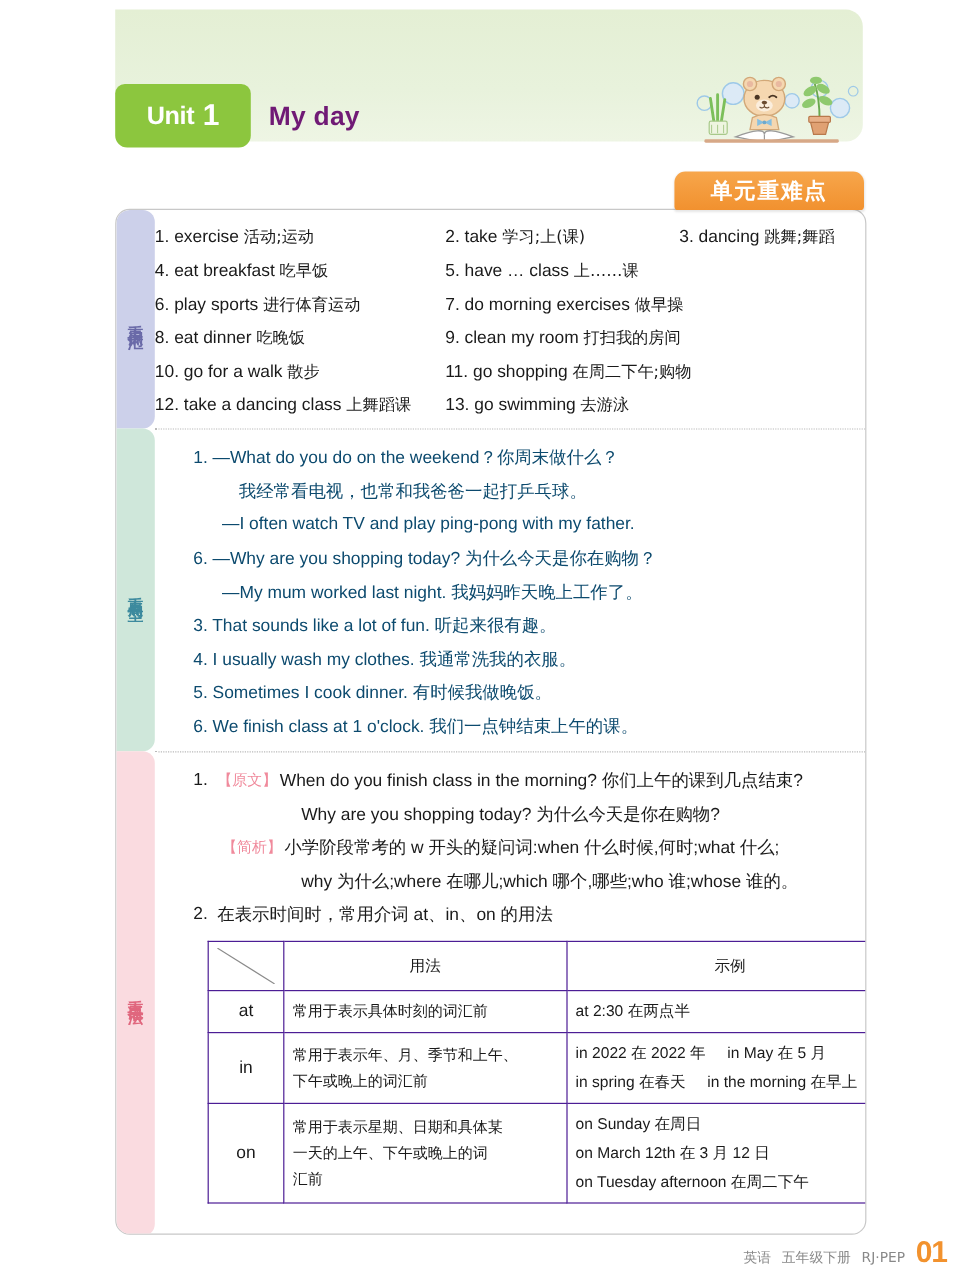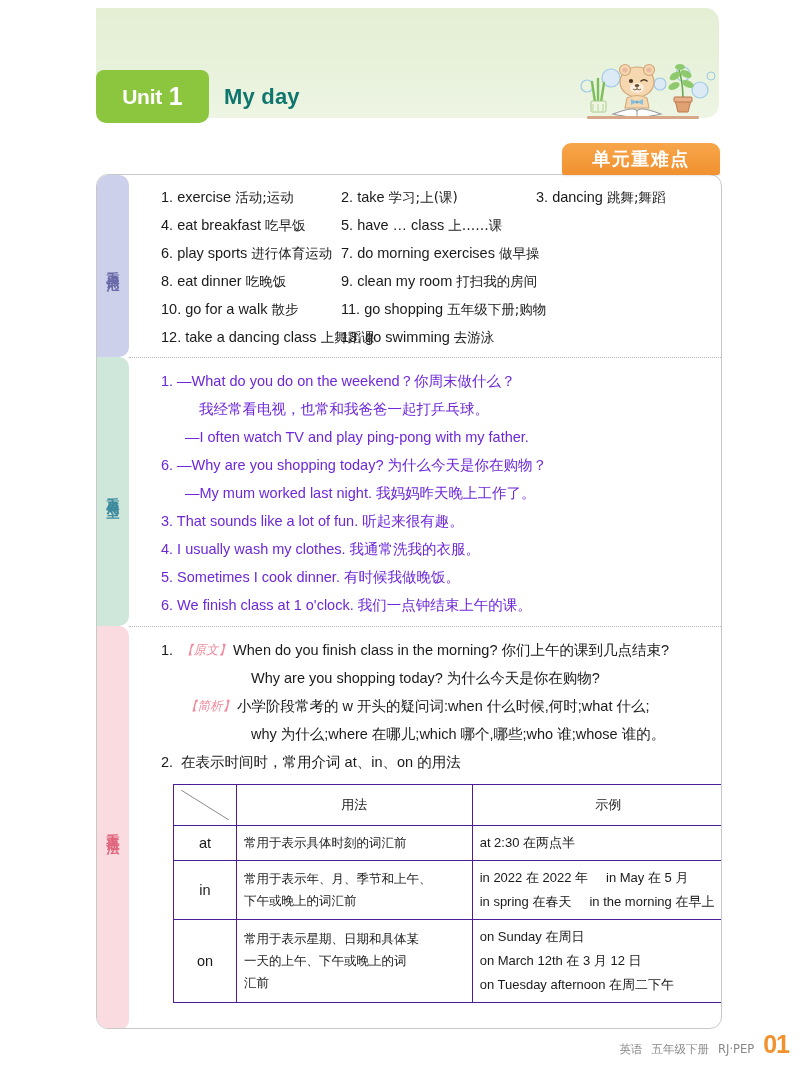--- a/index.html
+++ b/index.html
@@ -54,21 +54,21 @@
     font-size: 25px;
     font-weight: bold;
   }
 
   .unit-title {
     position: absolute;
     left: 224px;
     top: 84px;
     font-size: 22px;
     font-weight: bold;
-    color: #0f766e;
+    color: #701a75;
     letter-spacing: 0.2px;
   }
 
   
   .illus {
     position: absolute;
     left: 565px;
     top: 52px;
     width: 155px;
     height: 70px;
@@ -158,33 +158,33 @@
     padding: 9px 0 0 0;
   }
   .vrow {
     display: flex;
     height: 28px;
     align-items: center;
     font-size: 14.5px;
     color: #1a1a1a;
     white-space: nowrap;
   }
-  .vcol-a { width: 212px; padding-left: 32px; }
-  .vcol-b { width: 195px; }
+  .vcol-a { width: 212px; }
+  .vcol-b { width: 195px; margin-left: 30px; }
   .vcol-c { flex: 1; }
   .en { font-family: "Liberation Sans", sans-serif; }
   .cn { font-family: "DejaVu Sans", sans-serif; font-size: 13.5px; }
 
   
   .sentences {
     position: relative;
     height: 269px;
     padding: 10px 0 0 32px;
     font-size: 14.5px;
-    color: #6d28d9;
+    color: #0c4a6e;
   }
   .sline {
     height: 28px;
     display: flex;
     align-items: center;
     white-space: nowrap;
   }
   .sline.indent  { padding-left: 24px; }
   .sline.indent2 { padding-left: 38px; }
 
@@ -201,21 +201,20 @@
     align-items: center;
     white-space: nowrap;
   }
   .gline.ind1 { padding-left: 24px; }
   .gline.ind3 { padding-left: 90px; }
   .tag {
     color: #f08a9c;
     font-family: "DejaVu Sans", sans-serif;
     font-size: 12.5px;
     margin-right: 2px;
-    font-style: italic;
   }
 
   
   .tbl {
     margin-top: 8px;
     margin-left: 12px;
     border-collapse: collapse;
     width: 572px;
     font-size: 13px;
   }
@@ -361,21 +360,21 @@
           <div class="vcol-b"><span class="en">7.</span> <span class="en">do morning exercises</span> <span class="cn">做早操</span></div>
           <div class="vcol-c"></div>
         </div>
         <div class="vrow">
           <div class="vcol-a"><span class="en">8.</span> <span class="en">eat dinner</span> <span class="cn">吃晚饭</span></div>
           <div class="vcol-b"><span class="en">9.</span> <span class="en">clean my room</span> <span class="cn">打扫我的房间</span></div>
           <div class="vcol-c"></div>
         </div>
         <div class="vrow">
           <div class="vcol-a"><span class="en">10.</span> <span class="en">go for a walk</span> <span class="cn">散步</span></div>
-          <div class="vcol-b"><span class="en">11.</span> <span class="en">go shopping</span> <span class="cn">五年级下册;购物</span></div>
+          <div class="vcol-b"><span class="en">11.</span> <span class="en">go shopping</span> <span class="cn">在周二下午;购物</span></div>
           <div class="vcol-c"></div>
         </div>
         <div class="vrow">
           <div class="vcol-a"><span class="en">12.</span> <span class="en">take a dancing class</span> <span class="cn">上舞蹈课</span></div>
           <div class="vcol-b"><span class="en">13.</span> <span class="en">go swimming</span> <span class="cn">去游泳</span></div>
           <div class="vcol-c"></div>
         </div>
       </div>
 
       <div class="sentences">

